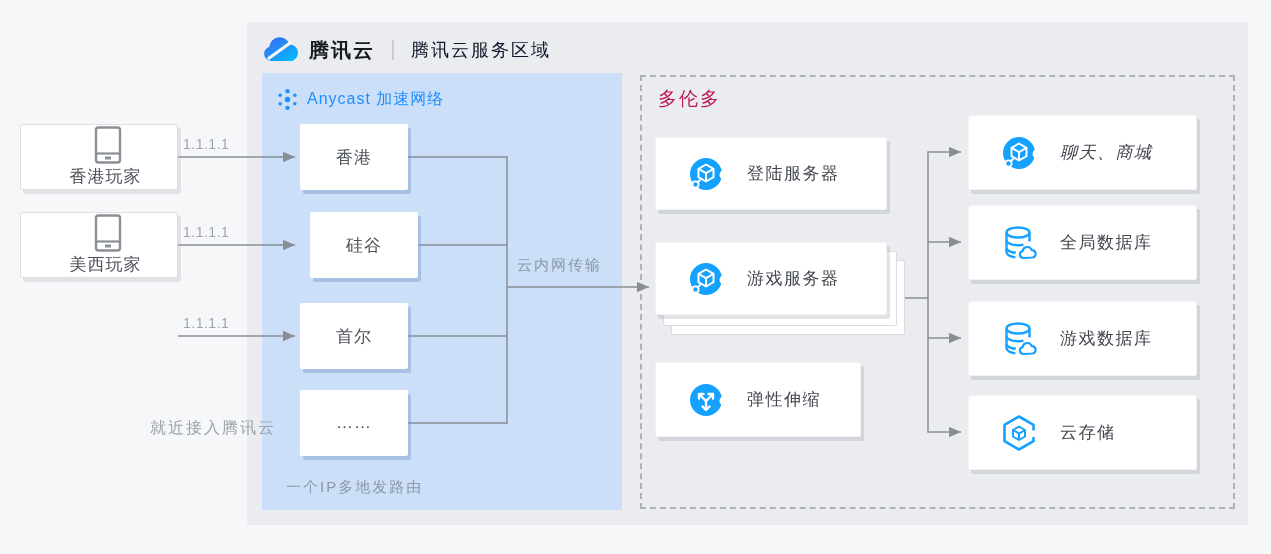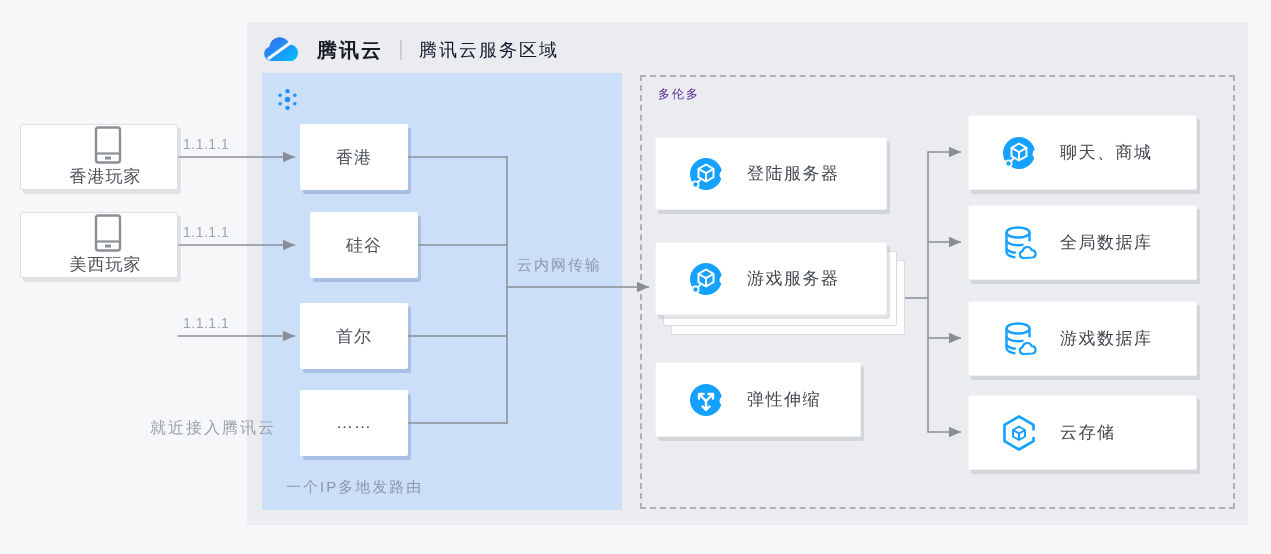--- a/index.html
+++ b/index.html
@@ -7,24 +7,24 @@
     position:relative;width:1271px;height:554px;overflow:hidden;
     background:#F6F7F9;
     font-family:"Liberation Sans","DejaVu Sans",sans-serif;
     -webkit-font-smoothing:antialiased;
   }
   
   .panel{position:absolute;left:247px;top:22px;width:1001px;height:503px;background:#EAECEF;}
   .anycast-bg{position:absolute;left:262px;top:73px;width:360px;height:437px;background:#CCDFF8;}
   .toronto{position:absolute;left:640px;top:75px;width:595px;height:434px;
     border:2px dashed #AEB1B7;box-sizing:border-box;background:transparent;}
-  .toronto-title{position:absolute;left:658px;top:86px;font-size:12px;color:#4c1d95;letter-spacing:2px;}
+  .toronto-title{position:absolute;left:658px;top:86px;font-size:19px;color:#be185d;letter-spacing:2px;}
   
   .hdr{position:absolute;left:261px;top:34px;height:32px;display:flex;align-items:center;}
-  .hdr .brand{margin-left:16px;font-size:20px;font-weight:700;color:#181C22;letter-spacing:2px;}
+  .hdr .brand{margin-left:8px;font-size:20px;font-weight:700;color:#181C22;letter-spacing:2px;}
   .hdr .divider{width:2px;height:20px;background:#C9CCD2;margin:0 17px;}
   .hdr .region-label{font-size:18px;color:#0f172a;letter-spacing:2px;}
   
   .anycast-title{position:absolute;left:277px;top:88px;display:flex;align-items:center;}
   .anycast-title .txt{margin-left:9px;font-size:16px;color:#1F8FFF;letter-spacing:1px;}
   
   .card{position:absolute;background:#FFFFFF;border-radius:2px;display:flex;align-items:center;box-sizing:border-box;}
   .player{left:20px;width:158px;height:66px;border:1px solid #DFDFE1;
     box-shadow:3px 4px 0 rgba(188,192,199,.38);flex-direction:column;}
   .player .ic{margin-left:17px;flex:0 0 auto;}
@@ -140,20 +140,21 @@
       <line x1="928" y1="242" x2="961" y2="242" marker-end="url(#arw)"></line>
       <line x1="928" y1="338" x2="961" y2="338" marker-end="url(#arw)"></line>
       <line x1="928" y1="432" x2="961" y2="432" marker-end="url(#arw)"></line>
     </g>
   </svg>
 
   <div class="anycast-title">
     <svg class="ic" width="21" height="23">
         <use href="#i-anycast"></use>
       </svg>
+    <span class="txt">Anycast 加速网络</span>
   </div>
 
   <div class="card player" style="top:124px;">
     <svg class="ic" width="30" height="40">
         <use href="#i-device"></use>
       </svg>
     <span class="lbl">香港玩家</span>
   </div>
   <div class="card player" style="top:212px;">
     <svg class="ic" width="30" height="40">
@@ -193,21 +194,21 @@
     <span class="lbl">游戏服务器</span>
   </div>
 
   <div class="card svc" style="left:655px;top:362px;width:206px;height:75px;">
     <svg class="ic" width="40" height="40">
         <use href="#i-asg"></use>
       </svg>
     <span class="lbl">弹性伸缩</span>
   </div>
 
-  <div class="card tgt" style="left:968px;top:115px;width:229px;height:75px;">
+  <div class="card tgt" style="left:968px;top:115px;width:229px;height:75px;font-style:italic;">
     <svg class="ic" width="40" height="40">
         <use href="#i-cvm"></use>
       </svg>
     <span class="lbl">聊天、商城</span>
   </div>
   <div class="card tgt" style="left:968px;top:301px;width:229px;height:75px;">
     <svg class="ic" width="40" height="40">
         <use href="#i-db"></use>
       </svg>
     <span class="lbl">游戏数据库</span>

